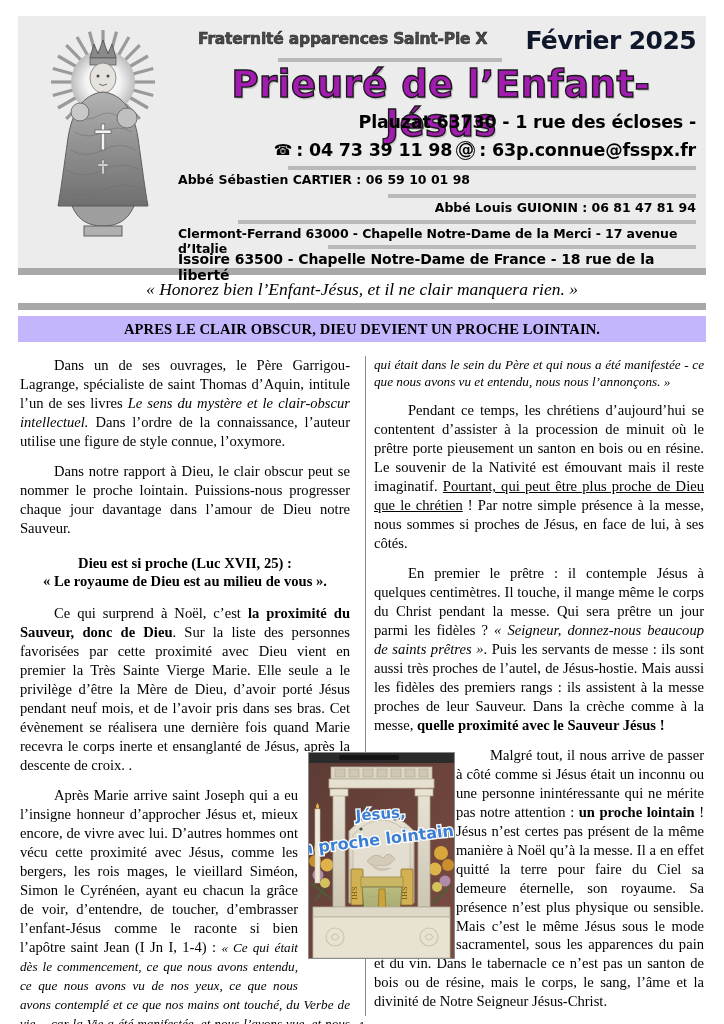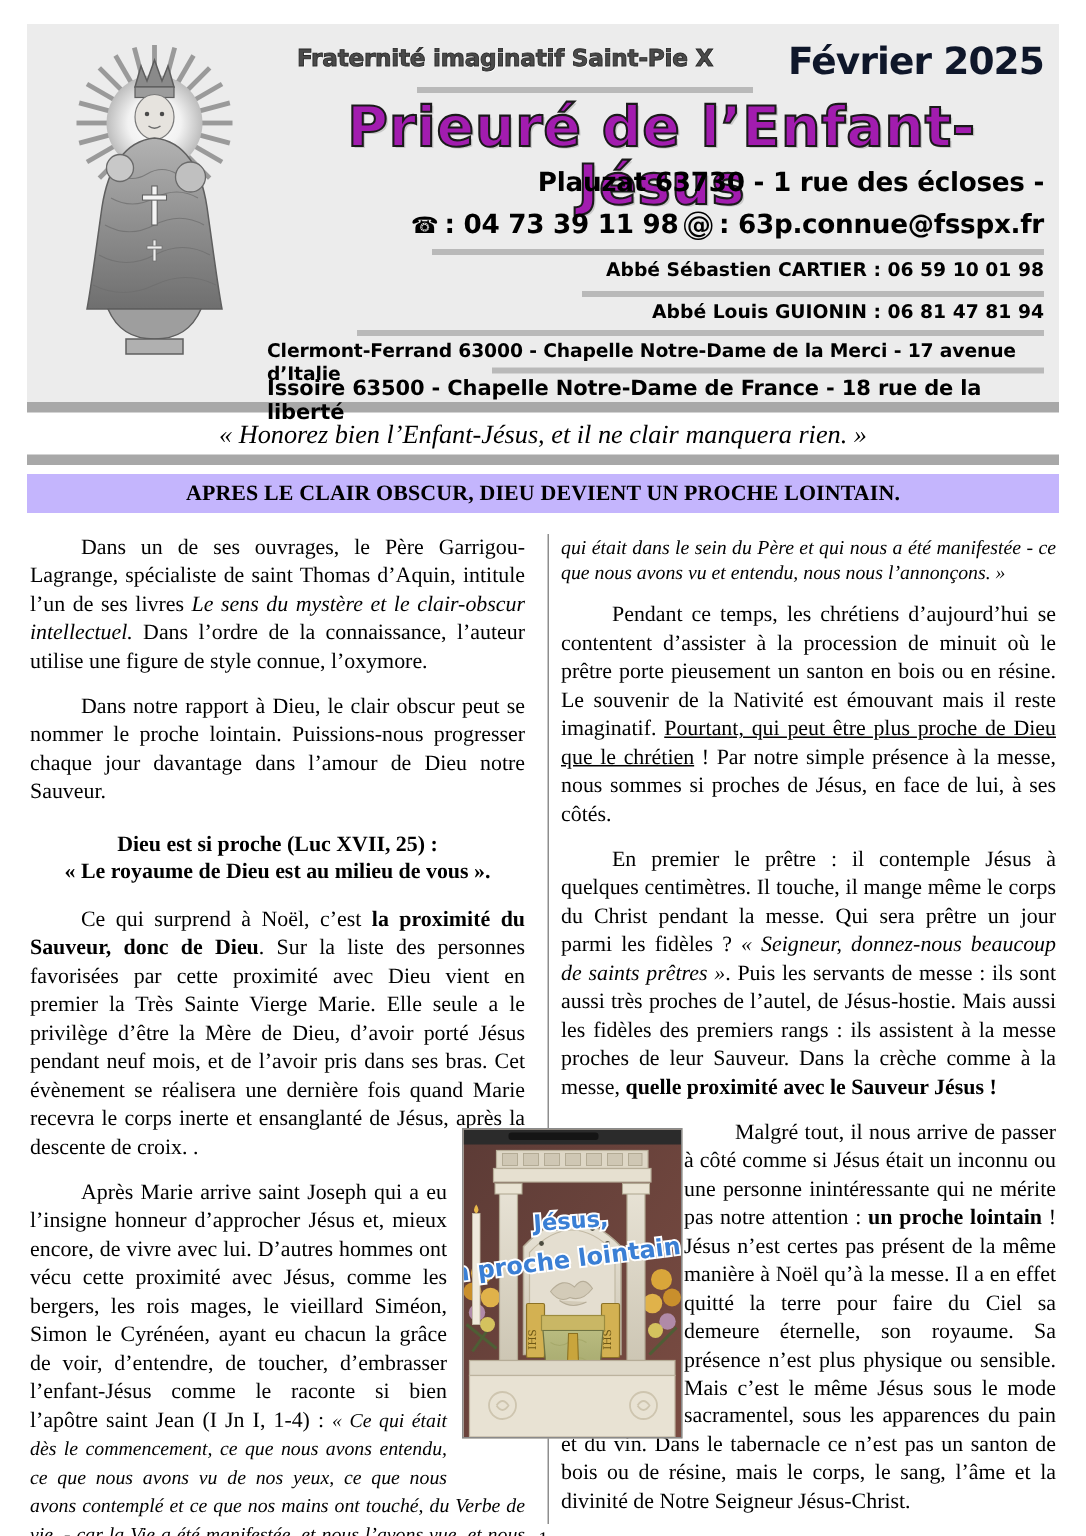--- a/index.html
+++ b/index.html
@@ -109,21 +109,21 @@
     border-radius:50%;
     width:17px;height:17px;
     line-height:15px;
     text-align:center;
     font-family:"DejaVu Sans", sans-serif;
   }
   .r2{left:110px; right:6px; top:150px;}
   .abbe1{
     position:absolute;
     left:0; right:6px; top:156px;
-    text-align:right;
+    text-align:left;
     font-family:"DejaVu Sans", sans-serif;
     font-weight:bold;
     font-size:12.5px;
   }
   .r3{left:210px; right:6px; top:178px;}
   .abbe2{
     position:absolute;
     right:6px; top:184px;
     font-family:"DejaVu Sans", sans-serif;
     font-weight:bold;
@@ -324,21 +324,21 @@
         <rect x="74" y="140" width="2" height="14" fill="#efefef" stroke="#6e6e6e" stroke-width="0.5"></rect>
         <rect x="70" y="144" width="10" height="2" fill="#efefef" stroke="#6e6e6e" stroke-width="0.5"></rect>
 
         <path d="M44 186 C50 200 60 206 75 206 C90 206 100 200 106 186 Z" fill="#9e9e9e" stroke="#5f5f5f" stroke-width="1"></path>
         <rect x="56" y="206" width="38" height="10" fill="#b0b0b0" stroke="#5f5f5f" stroke-width="1"></rect>
       </svg>
     </div>
 
     <div class="head-right">
       <div class="row-frat">
-        <div class="frat-title">Fraternité imaginatif Saint-Pie X</div>
+        <div class="frat-title">Fraternité apparences Saint-Pie X</div>
         <div class="month-year">Février 2025</div>
       </div>
       <div class="rule-grey r1"></div>
 
       <div class="prieure">Prieuré de l’Enfant-Jésus</div>
 
       <div class="addr1">Plauzat 63730 -  1 rue des écloses -</div>
 
       <div class="contact-line">
         <span class="phone-ico">☎</span>

